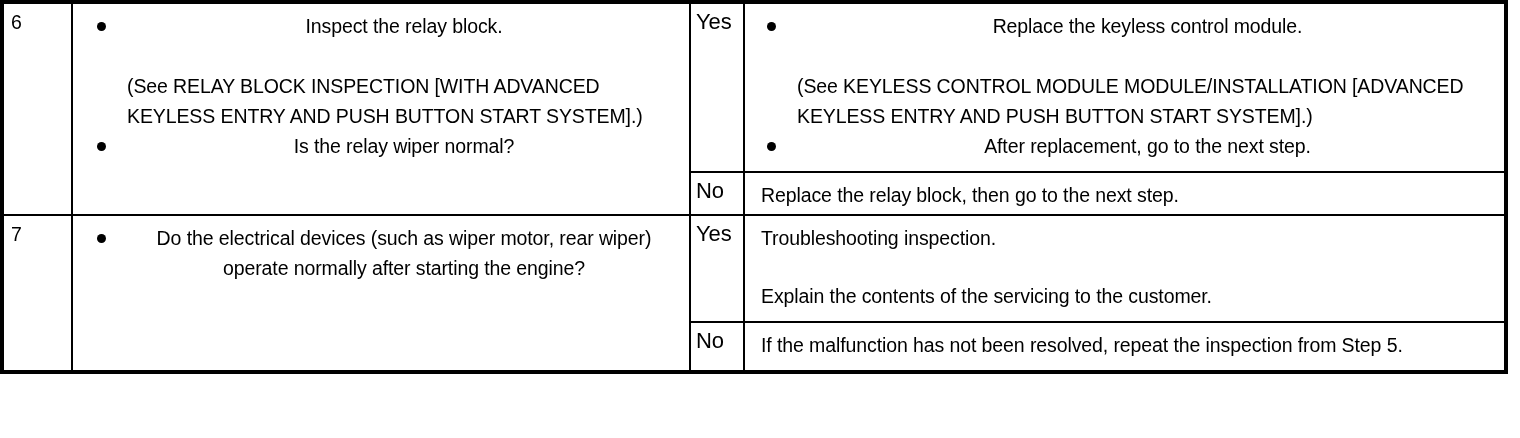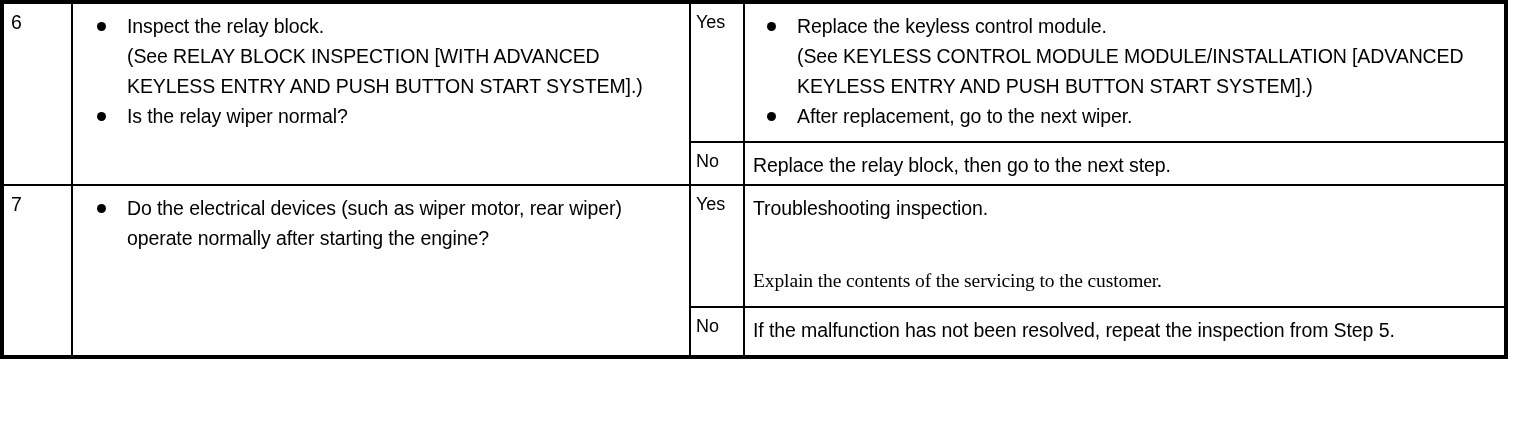--- a/index.html
+++ b/index.html
@@ -61,21 +61,21 @@
 
   
   .step-num {
     padding: 5px 0 0 7px;
     font-size: 19.5px;
     line-height: 26px;
   }
 
   .yn {
     padding: 5px 0 0 5px;
-    font-size: 18px;
+    font-size: 22px;
     line-height: 26px;
     white-space: nowrap;
   }
 
   .cell-body {
     padding: 7px 8px 10px 8px;
   }
 
   
   .bullet-item {
@@ -87,42 +87,43 @@
     position: absolute;
     left: 16px;
     top: 11px;
     width: 9px;
     height: 9px;
     background: #000000;
     border-radius: 50%;
   }
   .bullet-text {
     display: block;
+    text-align: center;
   }
 
   
   .note-block {
     padding-left: 46px;
+    margin-top: 30px;
   }
 
   .plain-line {
     margin: 0;
   }
   .plain-line + .plain-line {
-    margin-top: 43px;
-    font-family: Liberation Serif, serif;
+    margin-top: 28px;
   }
 
   
   .result-body {
     padding: 7px 6px 10px 6px;
     border-radius: 24px;
   }
   .result-body.plainpad {
-    padding-left: 8px;
+    padding-left: 16px;
   }
 
   .nowrap-pad { padding-bottom: 4px; }
 </style>
 </head>
 <body>
 
 <div class="sheet">
 
   <table class="ts-table">
@@ -167,21 +168,21 @@
 
             <div class="bullet-item">
               <span class="bullet-dot"></span>
               <span class="bullet-text">Replace the keyless control module.</span>
             </div>
 
             <div class="note-block">(See KEYLESS CONTROL MODULE MODULE/INSTALLATION [ADVANCED KEYLESS ENTRY AND PUSH BUTTON START SYSTEM].)</div>
 
             <div class="bullet-item">
               <span class="bullet-dot"></span>
-              <span class="bullet-text">After replacement, go to the next wiper.</span>
+              <span class="bullet-text">After replacement, go to the next step.</span>
             </div>
 
           </div>
         </td>
       </tr>
 
       <tr>
         <td class="yn-cell">
           <div class="yn">No</div>
         </td>

